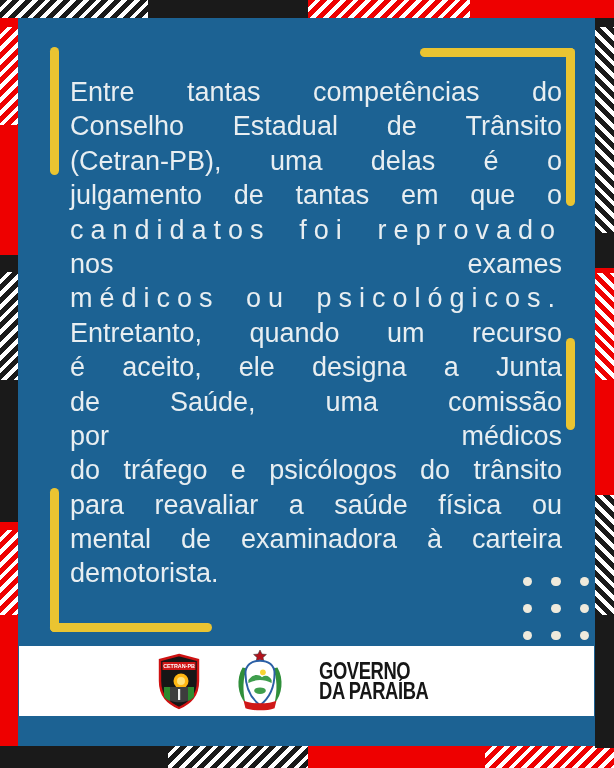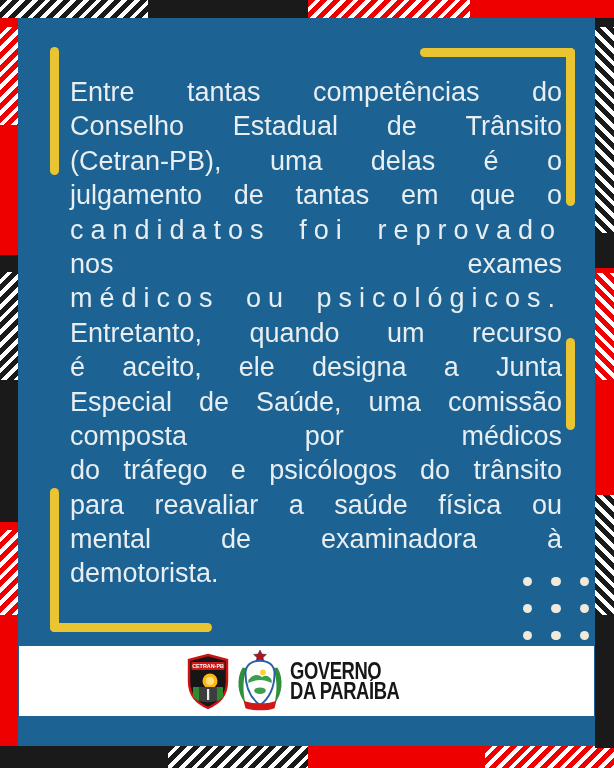--- a/index.html
+++ b/index.html
@@ -62,21 +62,21 @@
   .dots{
     position:absolute;left:513px;top:568px;
     display:grid;grid-template-columns:repeat(3,28.5px);grid-auto-rows:27px;
   }
   .dot{width:9.5px;height:9.5px;border-radius:50%;background:var(--dot,#efeadc);margin:auto;}
 
   
   .footer{
     position:absolute;left:19px;top:646px;width:575px;height:70px;
     background:var(--band,#ffffff);
-    display:flex;align-items:center;justify-content:center;gap:2px;
+    display:flex;align-items:center;justify-content:center;gap:31px;
   }
   .wordmark{
     color:var(--wordmark,#161616);font-weight:bold;font-size:23px;line-height:20.5px;
     letter-spacing:-0.5px;transform:scaleX(0.8);transform-origin:left center;white-space:nowrap;
   }
 </style>
 </head>
 <body>
 
 <div class="canvas">
@@ -169,28 +169,26 @@
       </div>
       <div class="line">
         <span>é</span>
         <span>aceito,</span>
         <span>ele</span>
         <span>designa</span>
         <span>a</span>
         <span>Junta</span>
       </div>
       <div class="line">
-        <span>Especial</span>
         <span>de</span>
         <span>Saúde,</span>
         <span>uma</span>
         <span>comissão</span>
       </div>
       <div class="line">
-        <span>composta</span>
         <span>por</span>
         <span>médicos</span>
       </div>
       <div class="line">
         <span>do</span>
         <span>tráfego</span>
         <span>e</span>
         <span>psicólogos</span>
         <span>do</span>
         <span>trânsito</span>
@@ -201,20 +199,21 @@
         <span>a</span>
         <span>saúde</span>
         <span>física</span>
         <span>ou</span>
       </div>
       <div class="line">
         <span>mental</span>
         <span>de</span>
         <span>examinadora</span>
         <span>à</span>
+        <span>carteira</span>
       </div>
       <div class="line last">
         <span>de</span>
         <span>motorista.</span>
       </div>
     </div>
 
   <div class="dots" id="dots-grid">
       <div class="dot"></div>
       <div class="dot"></div>

